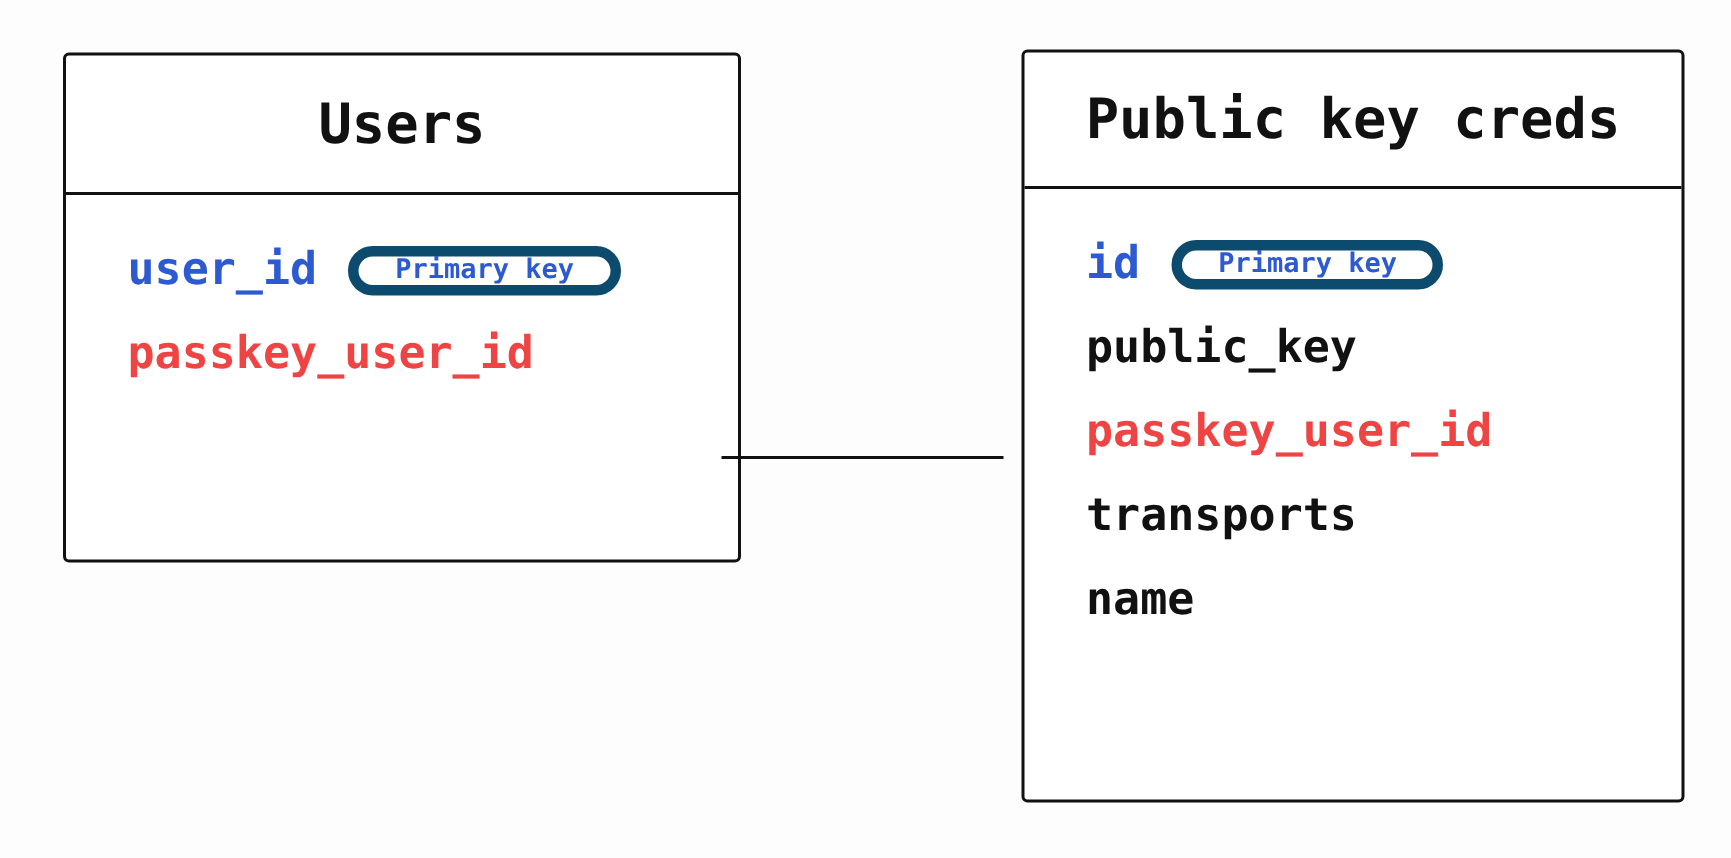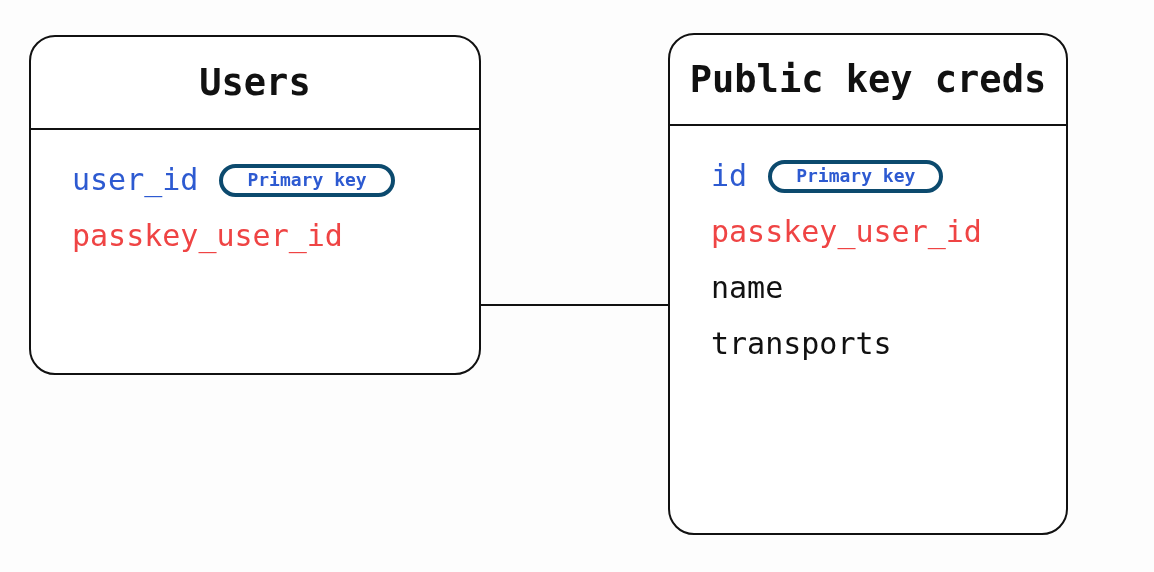--- a/index.html
+++ b/index.html
@@ -21,34 +21,35 @@
     background: #fdfdfd;
     overflow: hidden;
   }
 
   
   .entity {
     position: absolute;
     box-sizing: border-box;
     background: #ffffff;
     border: 2px solid #111111;
-    border-radius: 26px;
+    border-radius: 4px;
+    margin-left: 13px;
   }
 
   #entity-users {
     left: 29px;
     top: 35px;
     width: 452px;
     height: 340px;
   }
 
   #entity-pkcreds {
     left: 668px;
     top: 33px;
-    width: 400px;
+    width: 442px;
     height: 502px;
   }
 
   .entity-header {
     position: relative;
     box-sizing: border-box;
     width: 100%;
     display: flex;
     align-items: center;
     justify-content: center;
@@ -78,37 +79,37 @@
     display: flex;
     align-items: center;
     height: 56px;
     padding-left: 41px;
     white-space: nowrap;
   }
 
   .field-name {
     font-family: "DejaVu Sans Mono", "Liberation Mono", monospace;
     font-size: 30px;
-    font-weight: 400;
+    font-weight: 700;
     line-height: 1;
     color: #111111;
   }
   .field-name.pk   { color: #2d5ad1; }
   .field-name.fk   { color: #ef4444; }
 
   
   .pk-badge {
     display: inline-flex;
     align-items: center;
     justify-content: center;
     box-sizing: border-box;
     margin-left: 21px;
     height: 33px;
     padding: 0 24px;
-    border: 4px solid #0c4a6e;
+    border: 7px solid #0c4a6e;
     border-radius: 17px;
     background: transparent;
     text-align: right;
   }
   .pk-badge-label {
     font-family: "DejaVu Sans Mono", "Liberation Mono", monospace;
     font-weight: 700;
     font-size: 18px;
     line-height: 1;
     color: #2d5ad1;
@@ -159,30 +160,33 @@
     </div>
     <div class="entity-body">
 
       <div class="field-row">
         <span class="field-name pk">id</span>
         <span class="pk-badge">
           <span class="pk-badge-label">Primary key</span>
         </span>
       </div>
 
+      <div class="field-row">
+        <span class="field-name">public_key</span>
+      </div>
 
       <div class="field-row">
         <span class="field-name fk">passkey_user_id</span>
       </div>
 
 
       <div class="field-row">
-        <span class="field-name">name</span>
+        <span class="field-name">transports</span>
       </div>
 
       <div class="field-row">
-        <span class="field-name">transports</span>
+        <span class="field-name">name</span>
       </div>
 
     </div>
   </div>
 
 </div>
 
 </body></html>

